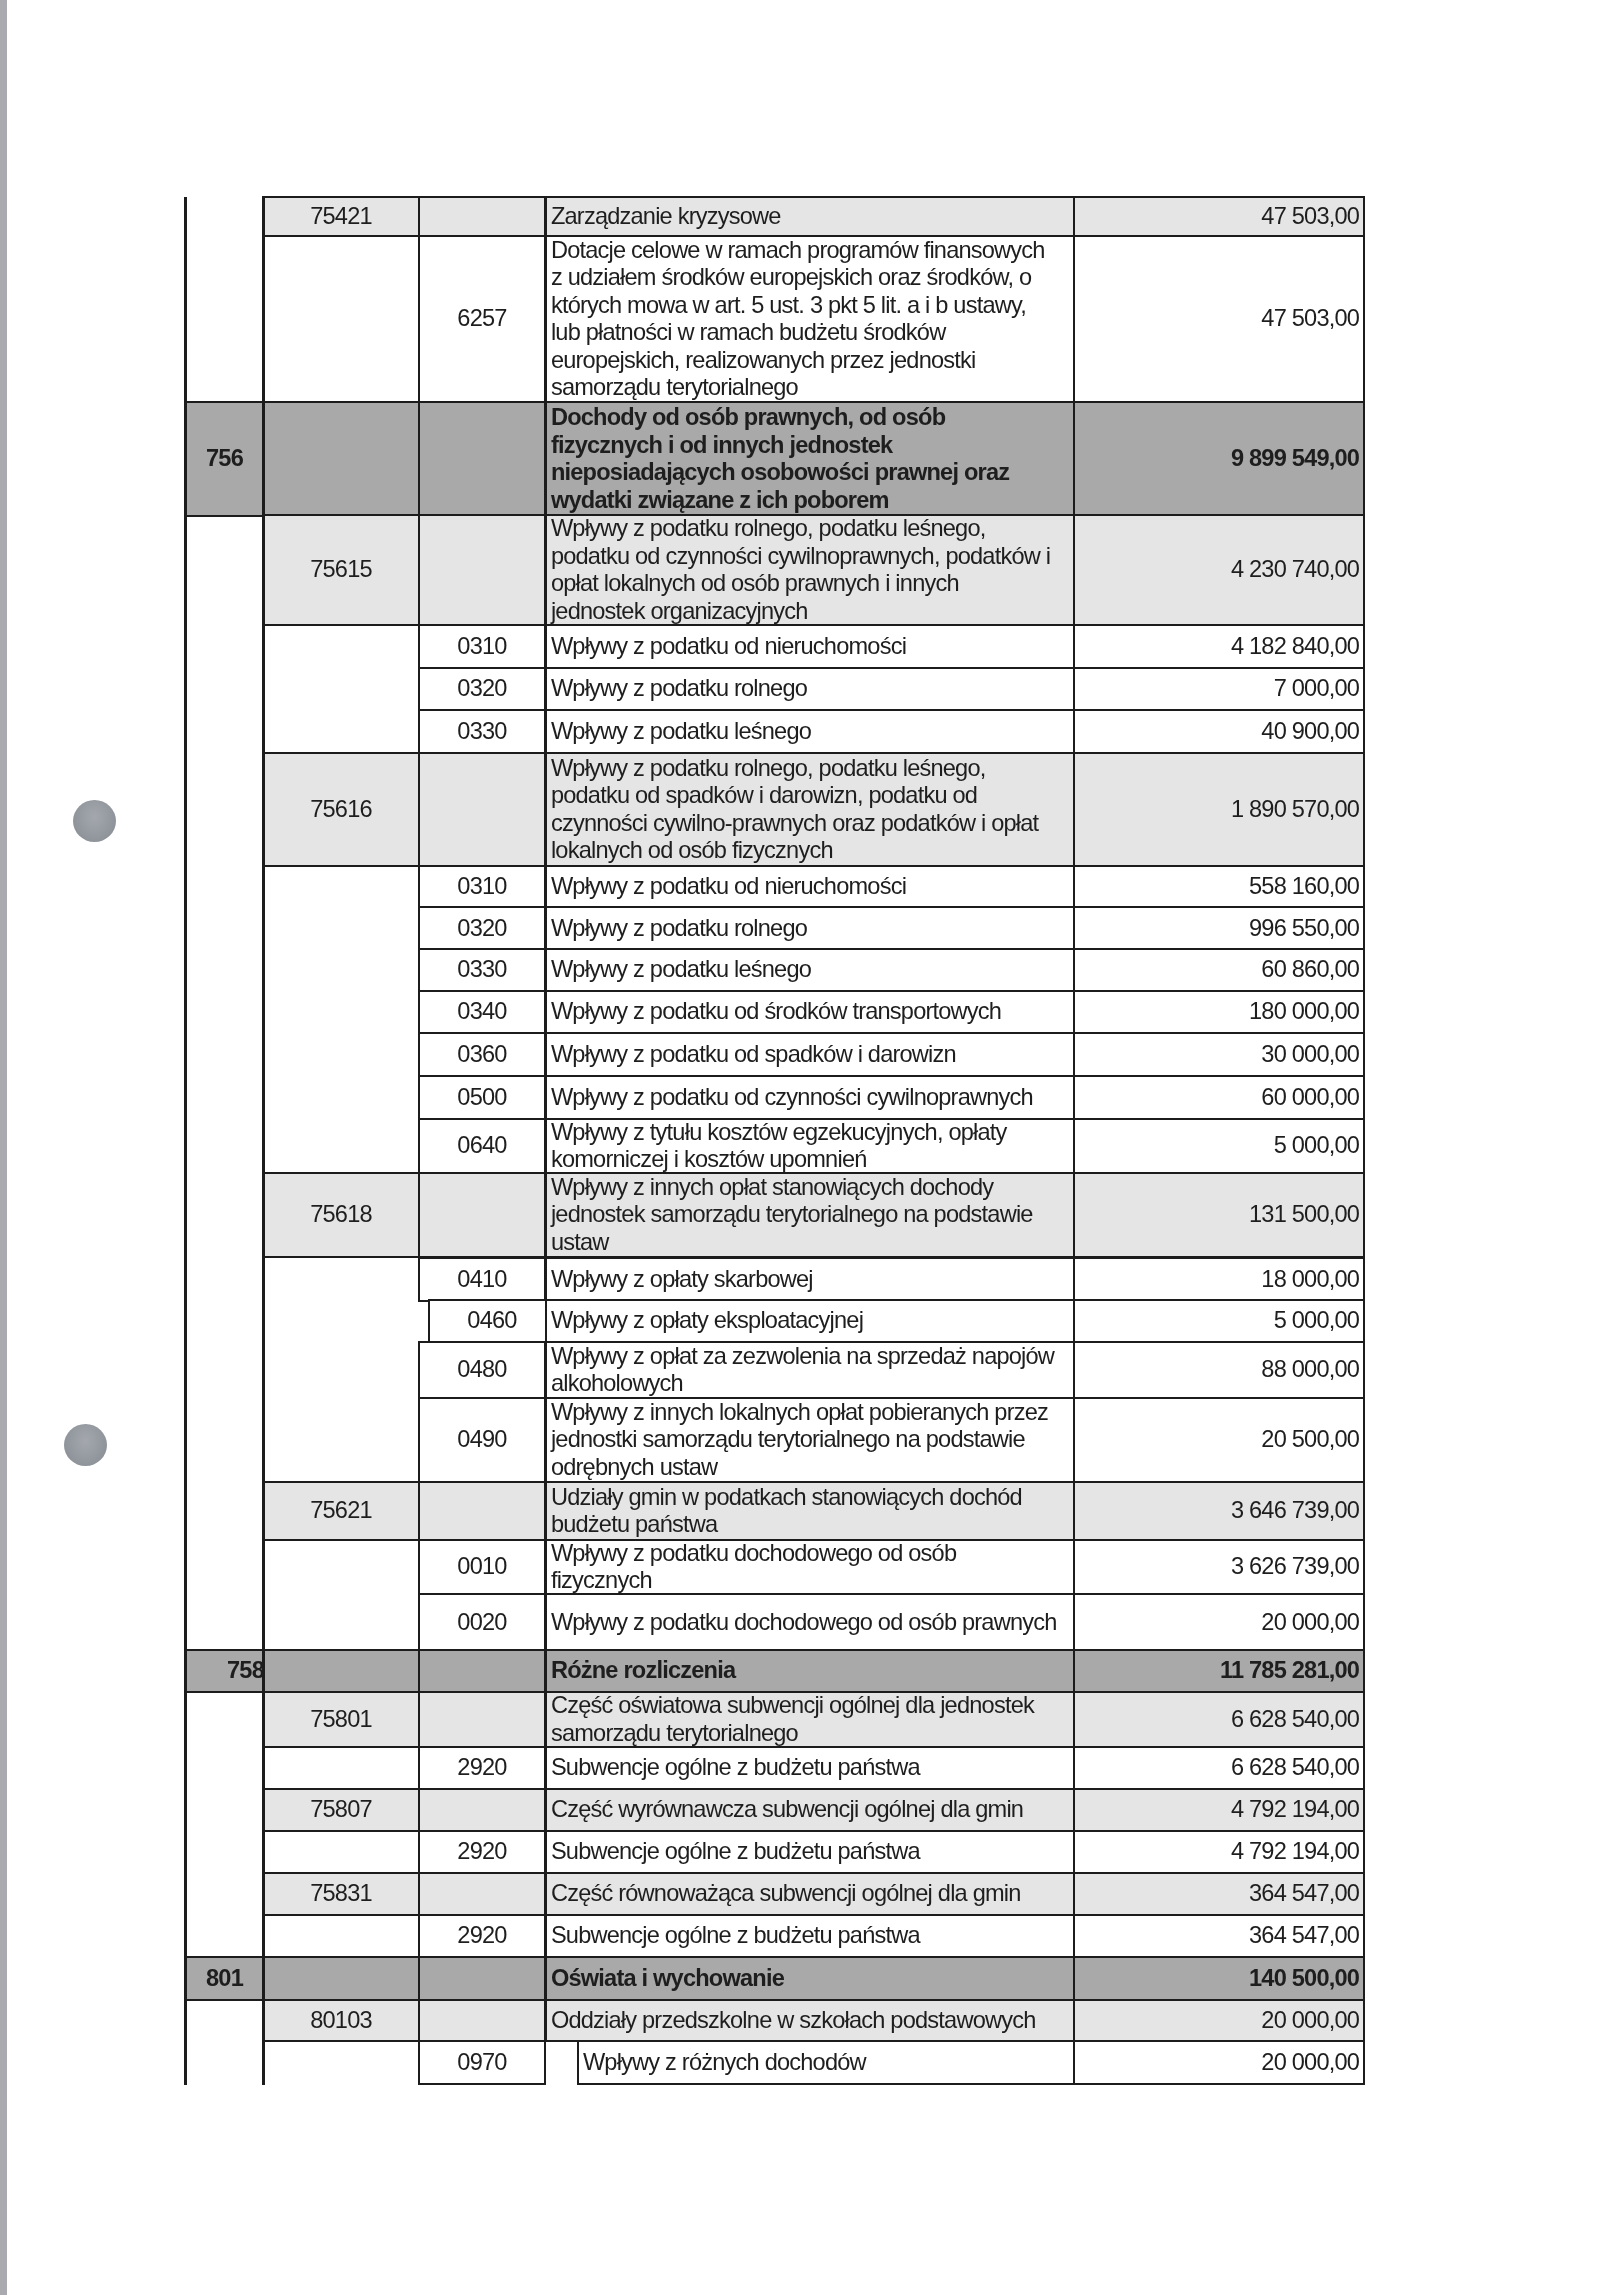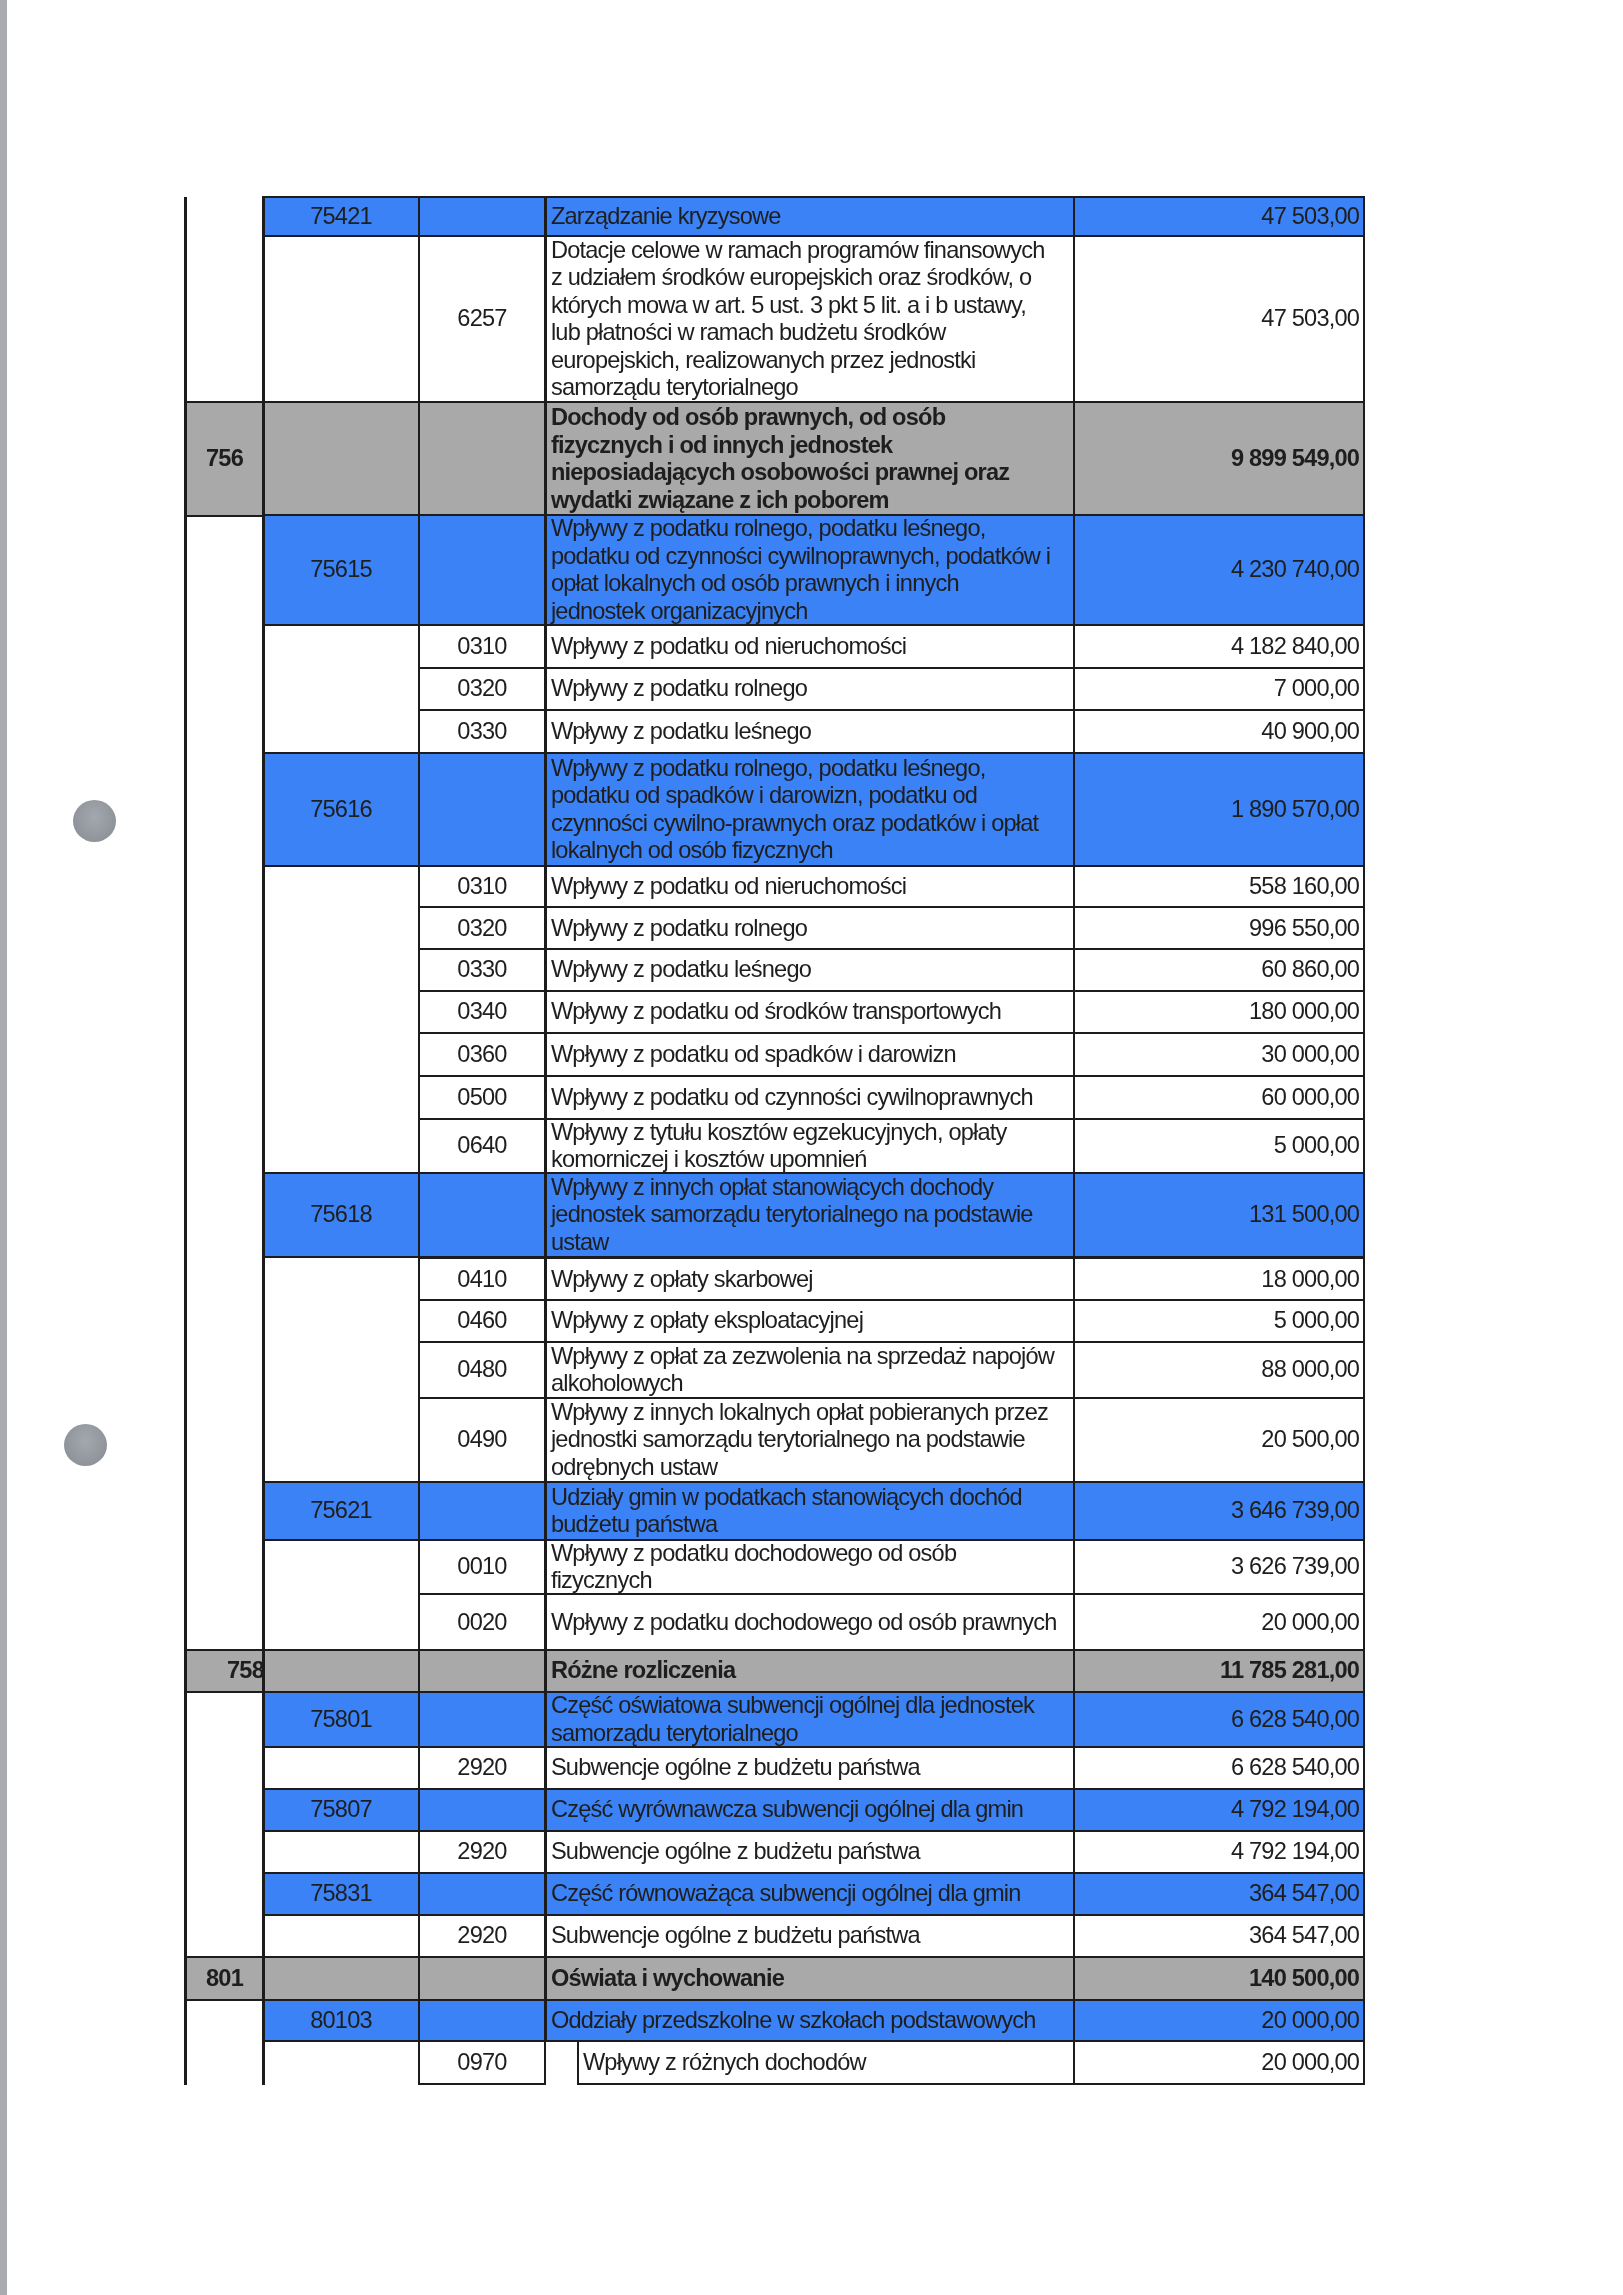--- a/index.html
+++ b/index.html
@@ -16,21 +16,21 @@
   }
   .vline { position:absolute; width:3.3px; background:#1c1c1c; }
   .cell {
     position:absolute; box-sizing:border-box;
     border:2px solid #1c1c1c;
     overflow:hidden;
     font-size:23.6px; line-height:27.5px;
     letter-spacing:-0.8px;
   }
   .cell.section { background:#a9a9a9; }
-  .cell.chapter { background:#3b82f6; }
+  .cell.chapter { background:#e5e5e5; }
   .cell.item    { background:#ffffff; }
   .cell.center { display:flex; align-items:center; justify-content:center; }
   .cell.desc   { display:flex; align-items:center; padding:0 3.9px; white-space:pre-line; }
   .cell.amount { display:flex; align-items:center; justify-content:flex-end; padding:0 3.9px; }
   .cell.section.desc, .cell.section.amount, .cell.section.code-dzial { font-weight:bold; }
 </style>
 </head>
 <body>
 
 <div class="scan-edge"></div>
@@ -105,21 +105,21 @@
     <div class="cell item amount" style="left: 1073px; top: 1118px; width: 292px; height: 56px;">5 000,00</div>
     <div class="cell chapter center" style="left: 262px; top: 1172px; width: 158px; height: 86px;">75618</div>
     <div class="cell chapter center" style="left: 418px; top: 1172px; width: 128px; height: 86px;"></div>
     <div class="cell chapter desc" style="left: 545px; top: 1172px; width: 530px; height: 86px;">Wpływy z innych opłat stanowiących dochody
 jednostek samorządu terytorialnego na podstawie
 ustaw</div>
     <div class="cell chapter amount" style="left: 1073px; top: 1172px; width: 292px; height: 86px;">131 500,00</div>
     <div class="cell item center" style="left: 418px; top: 1257px; width: 128px; height: 45px;">0410</div>
     <div class="cell item desc" style="left: 545px; top: 1257px; width: 530px; height: 45px;">Wpływy z opłaty skarbowej</div>
     <div class="cell item amount" style="left: 1073px; top: 1257px; width: 292px; height: 45px;">18 000,00</div>
-    <div class="cell item center" style="left: 418px; top: 1299px; width: 128px; height: 44px;">0460</div>
+    <div class="cell item center" style="left: 428px; top: 1299px; width: 128px; height: 44px;">0460</div>
     <div class="cell item desc" style="left: 545px; top: 1299px; width: 530px; height: 44px;">Wpływy z opłaty eksploatacyjnej</div>
     <div class="cell item amount" style="left: 1073px; top: 1299px; width: 292px; height: 44px;">5 000,00</div>
     <div class="cell item center" style="left: 418px; top: 1341px; width: 128px; height: 58px;">0480</div>
     <div class="cell item desc" style="left: 545px; top: 1341px; width: 530px; height: 58px;">Wpływy z opłat za zezwolenia na sprzedaż napojów
 alkoholowych</div>
     <div class="cell item amount" style="left: 1073px; top: 1341px; width: 292px; height: 58px;">88 000,00</div>
     <div class="cell item center" style="left: 418px; top: 1397px; width: 128px; height: 86px;">0490</div>
     <div class="cell item desc" style="left: 545px; top: 1397px; width: 530px; height: 86px;">Wpływy z innych lokalnych opłat pobieranych przez
 jednostki samorządu terytorialnego na podstawie
 odrębnych ustaw</div>

